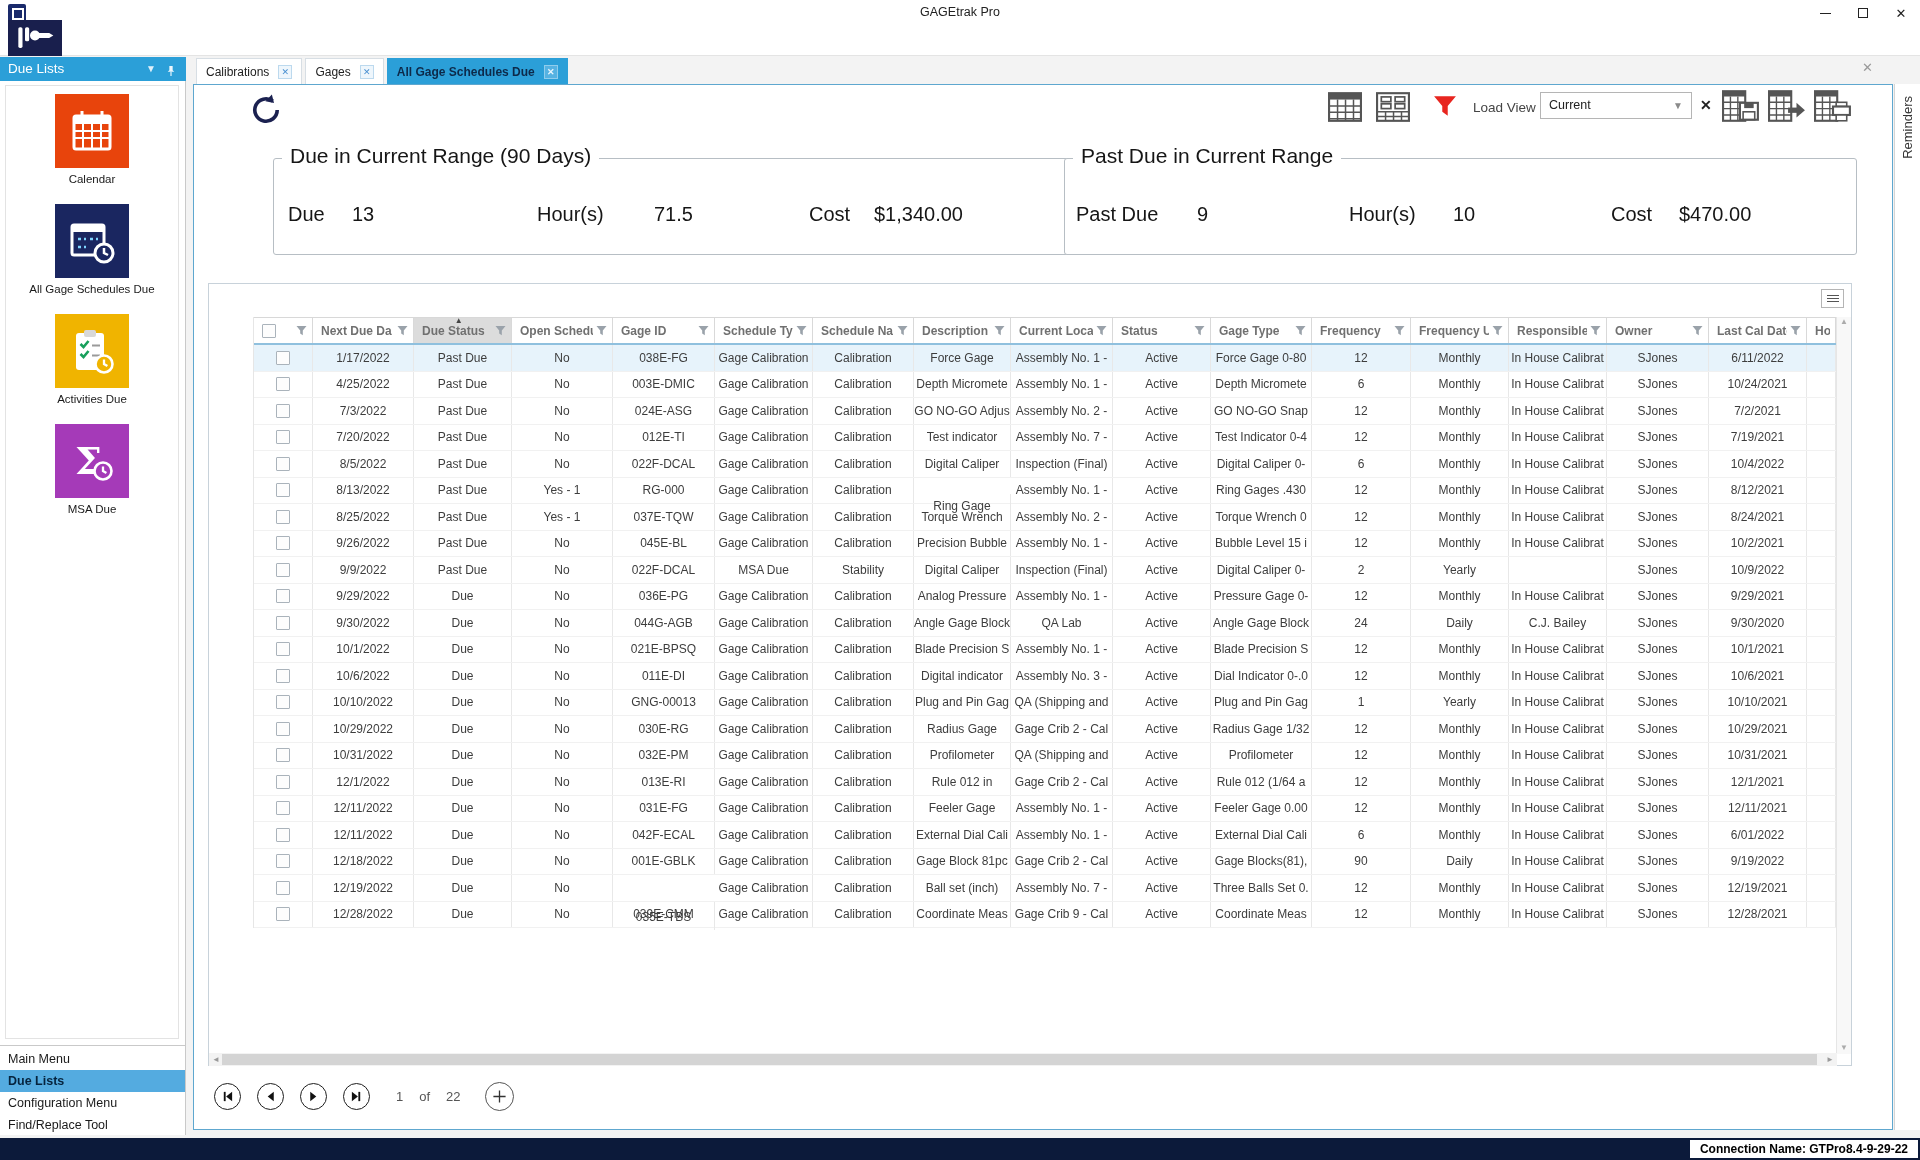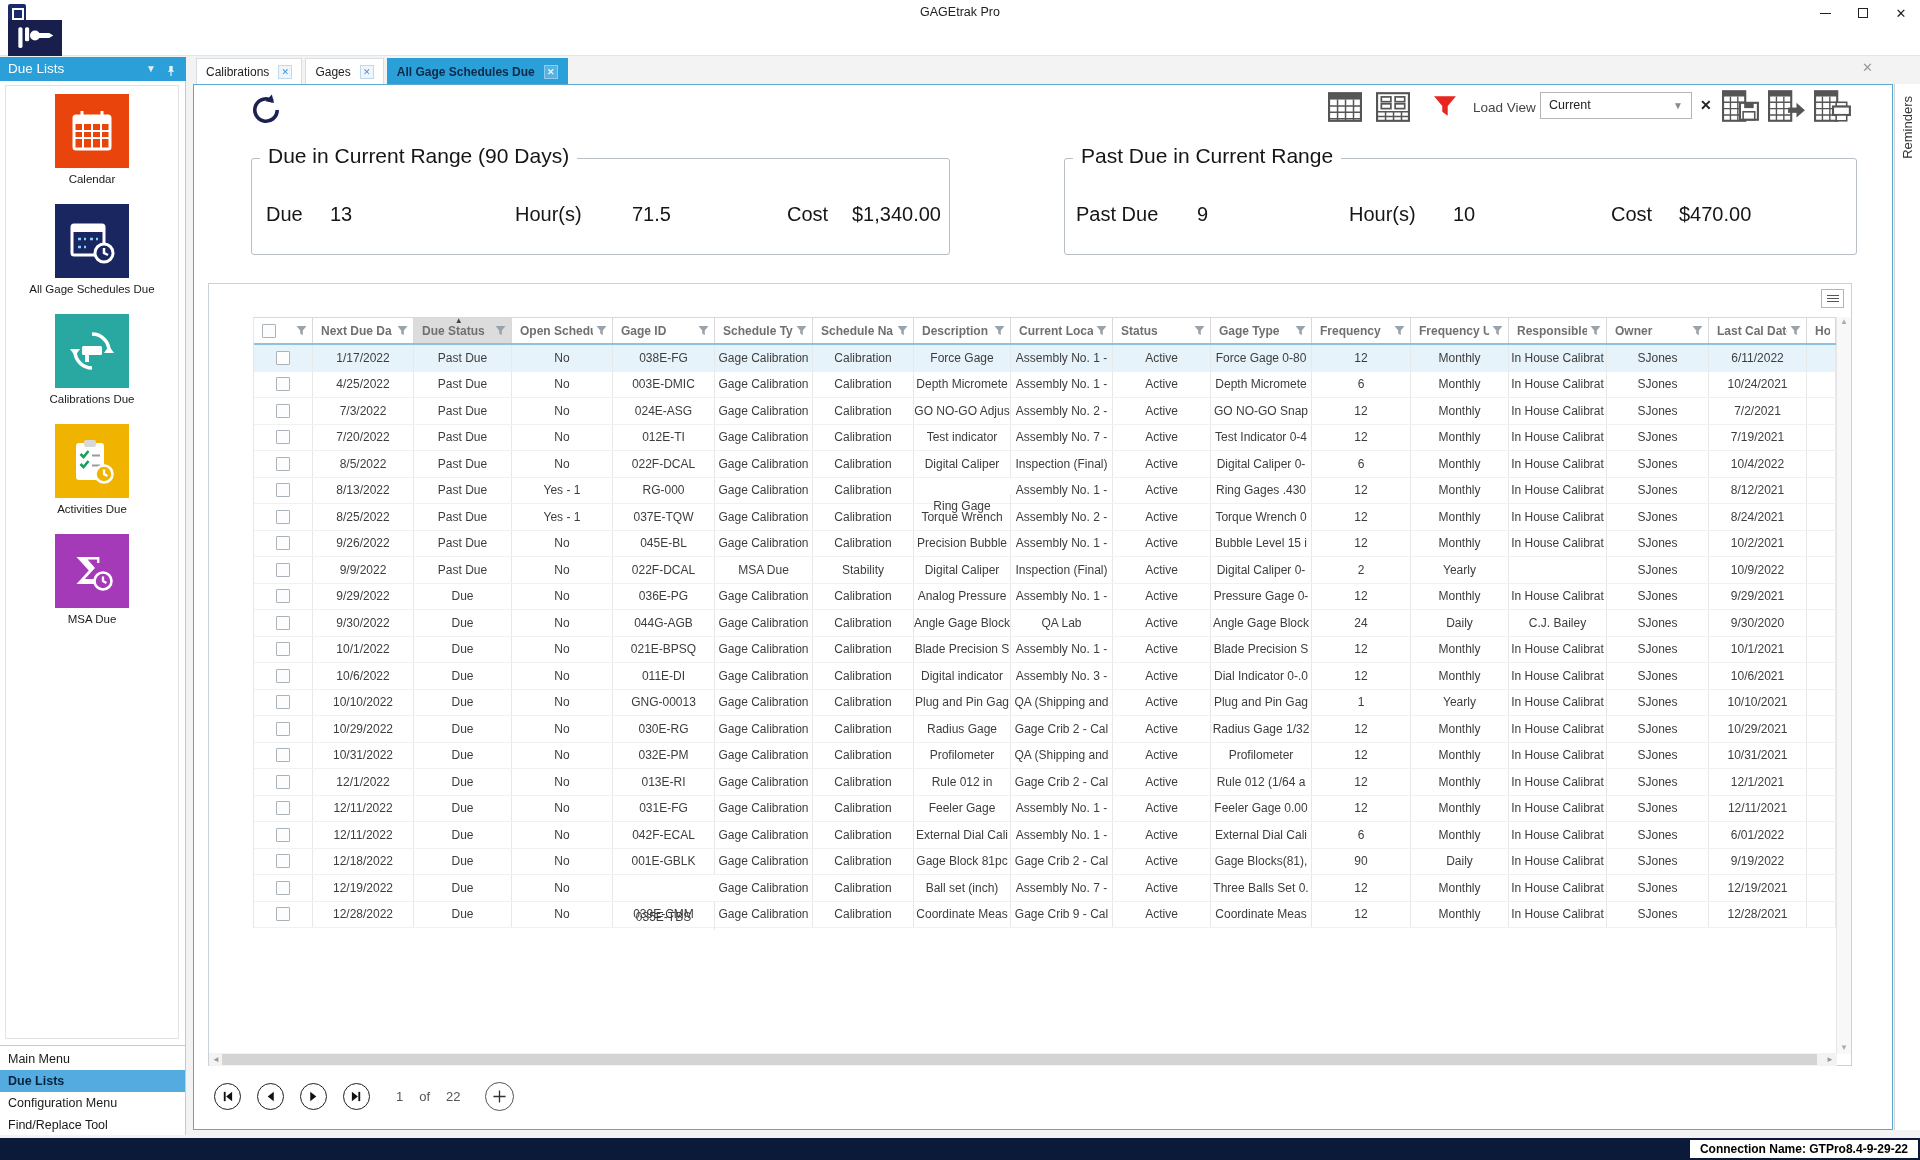--- a/index.html
+++ b/index.html
@@ -171,33 +171,20 @@
             <rect x="4" y="8" width="32" height="30" rx="2" fill="none" stroke="#fff" stroke-width="3"></rect>
             <rect x="4" y="8" width="32" height="7" fill="#fff"></rect>
             <path d="M10 22h8M22 22h8M10 30h8" stroke="#7fd4ff" stroke-width="2.5" stroke-dasharray="3 3"></path>
             <circle cx="36" cy="36" r="9" fill="#1a2660" stroke="#fff" stroke-width="3"></circle>
             <path d="M36 31v5l4 2" stroke="#fff" stroke-width="2.5" fill="none"></path>
           </svg>
         </div>
         <div class="side-label">All Gage Schedules Due</div>
       </div>
       <div class="side-item">
-        <div class="tile" style="background: rgb(41, 168, 162);">
-          <svg viewBox="0 0 48 48">
-            <path d="M24 7a17 17 0 0 1 17 17" fill="none" stroke="#fff" stroke-width="3.5"></path>
-            <path d="M24 41A17 17 0 0 1 7 24" fill="none" stroke="#fff" stroke-width="3.5"></path>
-            <path d="M41 19l5 7h-10z" fill="#fff"></path>
-            <path d="M7 29l-5-7h10z" fill="#fff"></path>
-            <rect x="14" y="19" width="20" height="9" rx="1.5" fill="#fff"></rect>
-            <rect x="17" y="28" width="4" height="7" fill="#fff"></rect>
-          </svg>
-        </div>
-        <div class="side-label">Calibrations Due</div>
-      </div>
-      <div class="side-item">
         <div class="tile" style="background: rgb(240, 180, 0);">
           <svg viewBox="0 0 48 48">
             <rect x="8" y="6" width="28" height="37" rx="3" fill="#fff"></rect>
             <rect x="16" y="3" width="12" height="7" rx="2" fill="#d8d8d8"></rect>
             <path d="M12.5 17l3 3 5-6M12.5 27l3 3 5-6" stroke="#18a05c" stroke-width="2.6" fill="none"></path>
             <path d="M24 18.5h8M24 28.5h8" stroke="#9a9a9a" stroke-width="2.2"></path>
             <circle cx="36" cy="37" r="8.5" fill="#f0b400" stroke="#fff" stroke-width="2.6"></circle>
             <path d="M36 32.5v4.5l3.4 2" stroke="#fff" stroke-width="2.3" fill="none"></path>
           </svg>
         </div>
@@ -300,21 +287,21 @@
   <svg viewBox="0 0 36 30" width="38" height="32">
     <rect x="1" y="1" width="21" height="28" fill="none" stroke="#555" stroke-width="2"></rect>
     <rect x="1" y="1" width="21" height="5" fill="#555"></rect>
     <path d="M1 11.5h21M1 17.5h21M1 23.5h21M8 6v23M15 6v23" stroke="#555" stroke-width="1.3"></path>
     <rect x="21" y="11.5" width="10" height="4" fill="#fff" stroke="#555" stroke-width="1.5"></rect>
     <rect x="18" y="15.5" width="16" height="8" fill="#fff" stroke="#555" stroke-width="2"></rect>
     <rect x="21" y="23.5" width="10" height="5.5" fill="#fff" stroke="#555" stroke-width="1.5"></rect>
   </svg>
 </div>
 
-<div class="groupbox" style="left:251px; top:158px; width:699px; height:97px;">
+<div class="groupbox" style="left:273px; top:158px; width:797px; height:97px;">
   <span class="legend">Due in Current Range (90 Days)</span>
   <span class="gb-text" style="left:14px;">Due</span>
   <span class="gb-text" style="left:78px;">13</span>
   <span class="gb-text" style="left:263px;">Hour(s)</span>
   <span class="gb-text" style="left:380px;">71.5</span>
   <span class="gb-text" style="left:535px;">Cost</span>
   <span class="gb-text" style="left:600px;">$1,340.00</span>
 </div>
 <div class="groupbox" style="left:1064px; top:158px; width:793px; height:97px;">
   <span class="legend">Past Due in Current Range</span>

